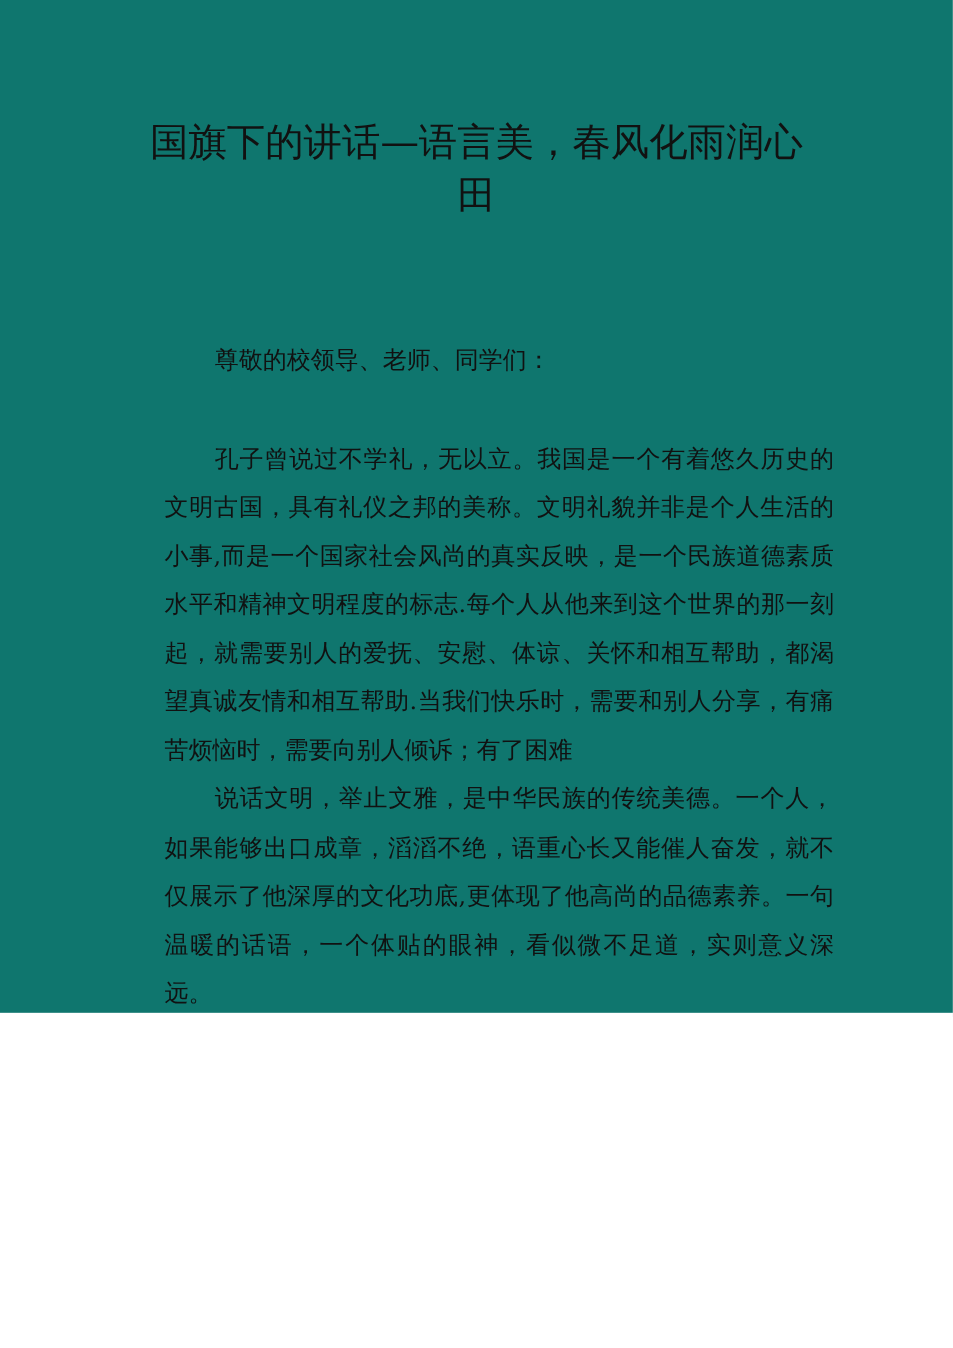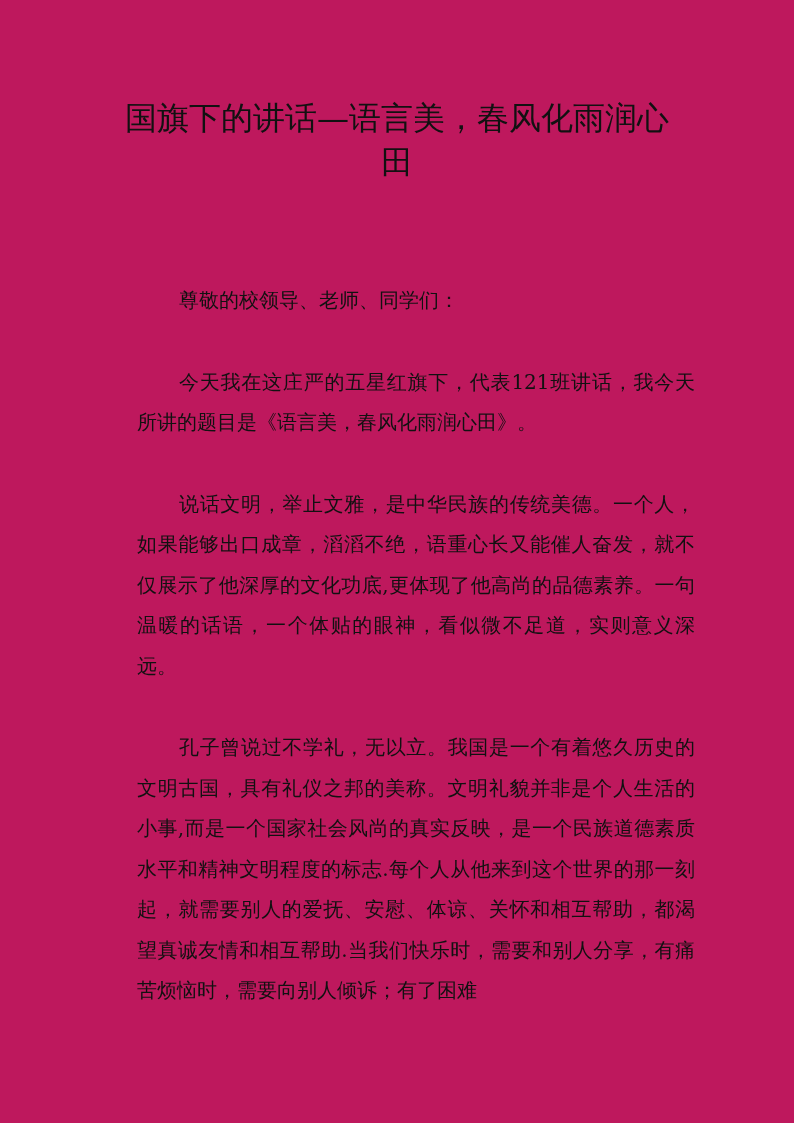--- a/index.html
+++ b/index.html
@@ -12,22 +12,22 @@
       height: 1123px;
       position: relative;
       overflow: hidden;
       color: #111111;
       font-family: "DejaVu Serif", "Liberation Serif", serif;
     }
     .page {
       position: absolute;
       left: 0; top: 0;
       width: 794px;
-      height: 1123px;
-      background: #be185d;
+      height: 844px;
+      background: #0f766e;
     }
     .title {
       position: absolute;
       left: 110px;
       top: 96px;
       width: 574px;
       text-align: center;
       font-size: 32px;
       line-height: 44px;
       letter-spacing: 0px;
@@ -54,17 +54,16 @@
     .para-civility { margin-bottom: 41px; }
   </style>
 </head>
 <body>
 
 <div class="page">
   <h1 class="title">国旗下的讲话—语言美，春风化雨润心田</h1>
 
   <div class="body">
     <p class="para para-salutation">尊敬的校领导、老师、同学们：</p>
-    <p class="para para-intro">今天我在这庄严的五星红旗下，代表121班讲话，我今天所讲的题目是《语言美，春风化雨润心田》。</p>
+    <p class="para para-confucius">孔子曾说过不学礼，无以立。我国是一个有着悠久历史的文明古国，具有礼仪之邦的美称。文明礼貌并非是个人生活的小事,而是一个国家社会风尚的真实反映，是一个民族道德素质水平和精神文明程度的标志.每个人从他来到这个世界的那一刻起，就需要别人的爱抚、安慰、体谅、关怀和相互帮助，都渴望真诚友情和相互帮助.当我们快乐时，需要和别人分享，有痛苦烦恼时，需要向别人倾诉；有了困难</p>
     <p class="para para-civility">说话文明，举止文雅，是中华民族的传统美德。一个人，如果能够出口成章，滔滔不绝，语重心长又能催人奋发，就不仅展示了他深厚的文化功底,更体现了他高尚的品德素养。一句温暖的话语，一个体贴的眼神，看似微不足道，实则意义深远。</p>
-    <p class="para para-confucius">孔子曾说过不学礼，无以立。我国是一个有着悠久历史的文明古国，具有礼仪之邦的美称。文明礼貌并非是个人生活的小事,而是一个国家社会风尚的真实反映，是一个民族道德素质水平和精神文明程度的标志.每个人从他来到这个世界的那一刻起，就需要别人的爱抚、安慰、体谅、关怀和相互帮助，都渴望真诚友情和相互帮助.当我们快乐时，需要和别人分享，有痛苦烦恼时，需要向别人倾诉；有了困难</p>
   </div>
 </div>
 
 </body></html>

